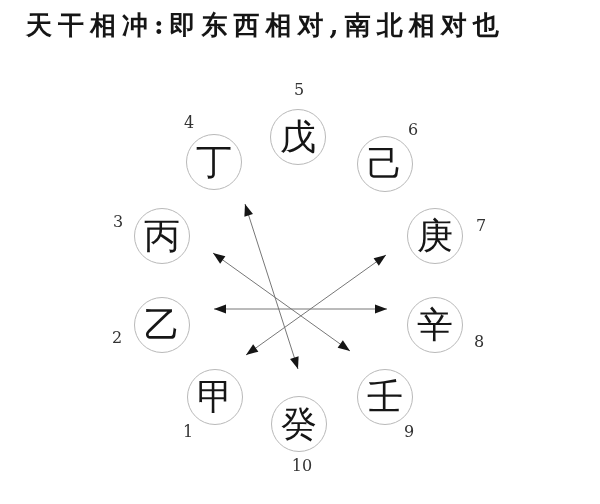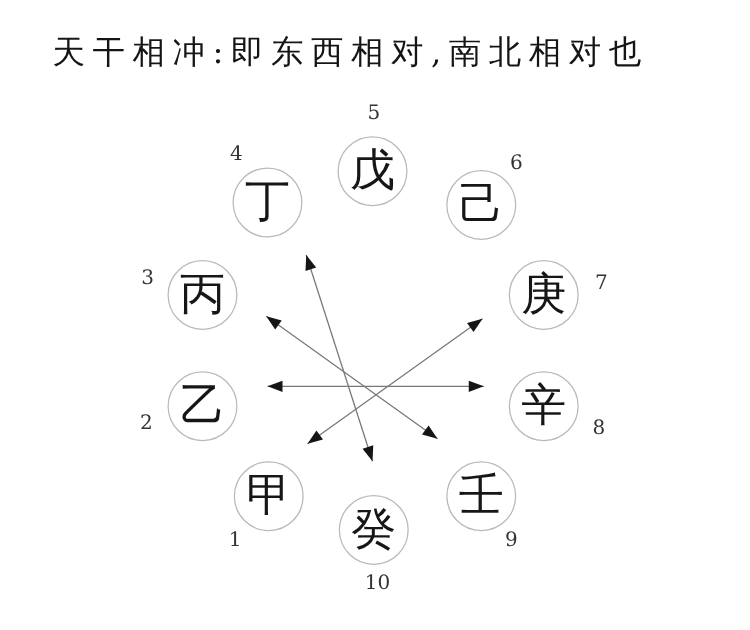--- a/index.html
+++ b/index.html
@@ -14,23 +14,23 @@
   .page {
     position: relative;
     width: 600px;
     height: 504px;
     background: #ffffff;
   }
   .title {
     position: absolute;
     left: 26px;
     top: 8px;
-    margin: 16px;
+    margin: 0;
     font-size: 26px;
-    font-weight: normal;
+    font-weight: bold;
     letter-spacing: 6px;
     color: #151515;
     white-space: nowrap;
     font-family: "DejaVu Serif", "Liberation Serif", serif;
   }
   .diagram {
     position: absolute;
     left: 0;
     top: 0;
     width: 600px;

